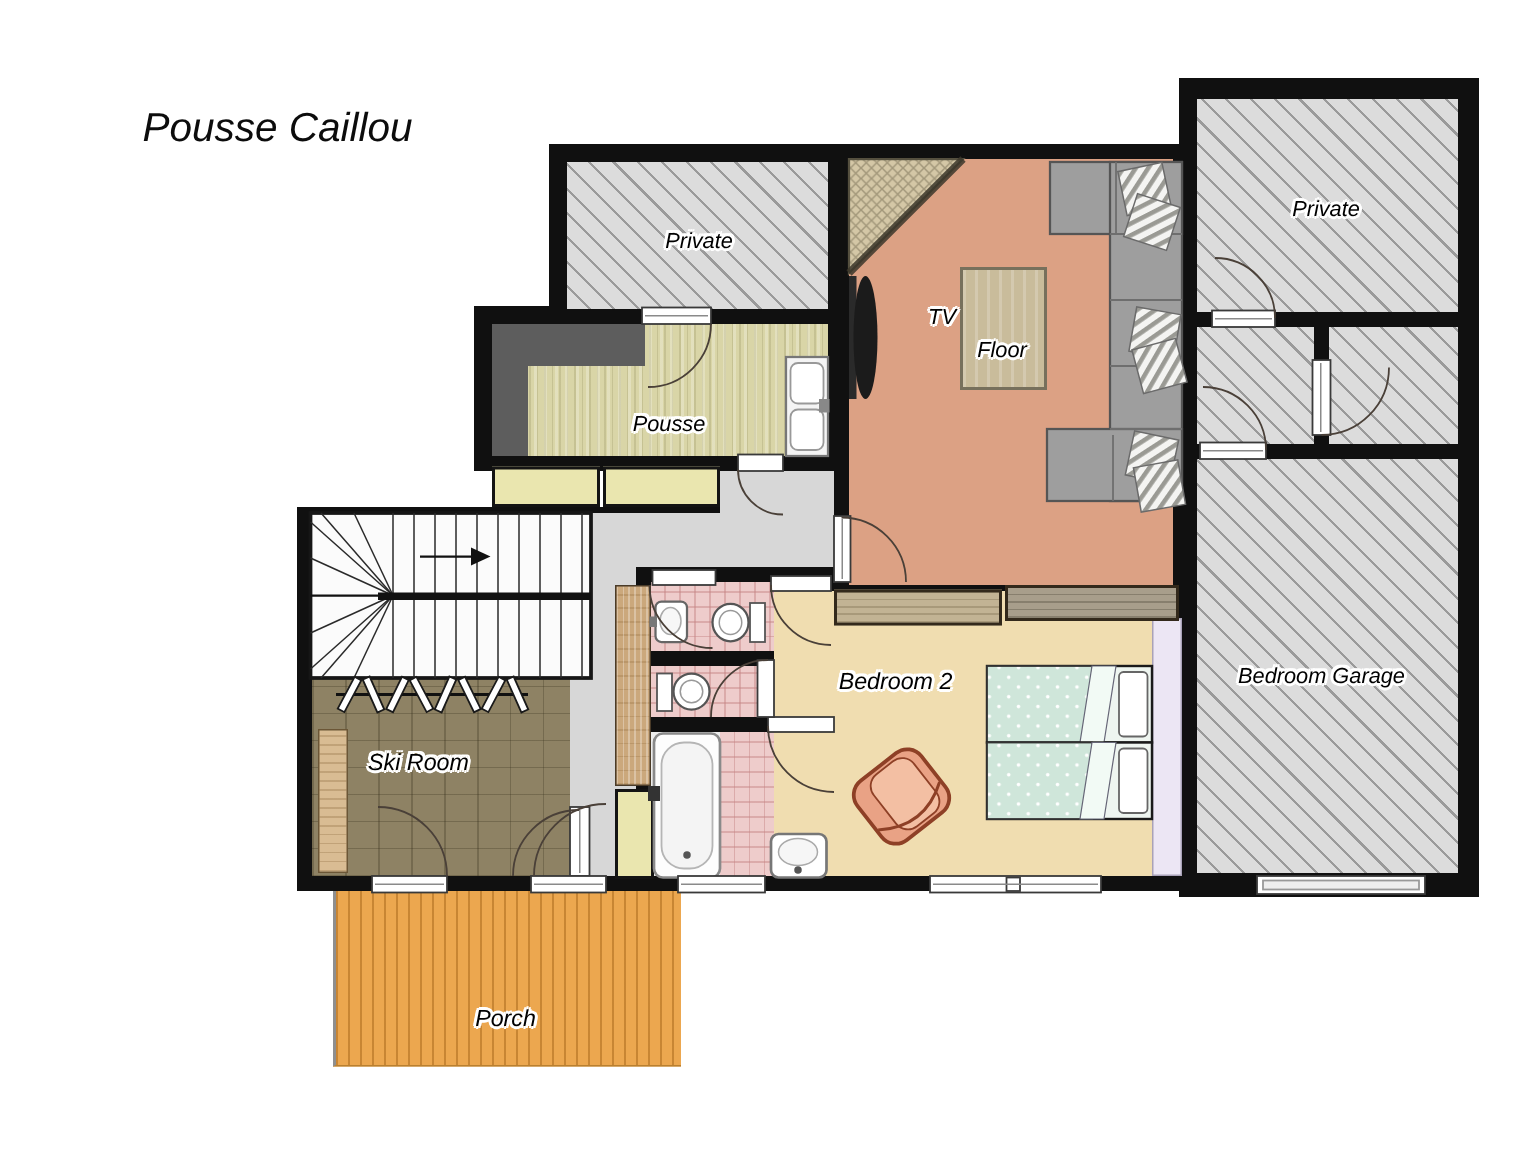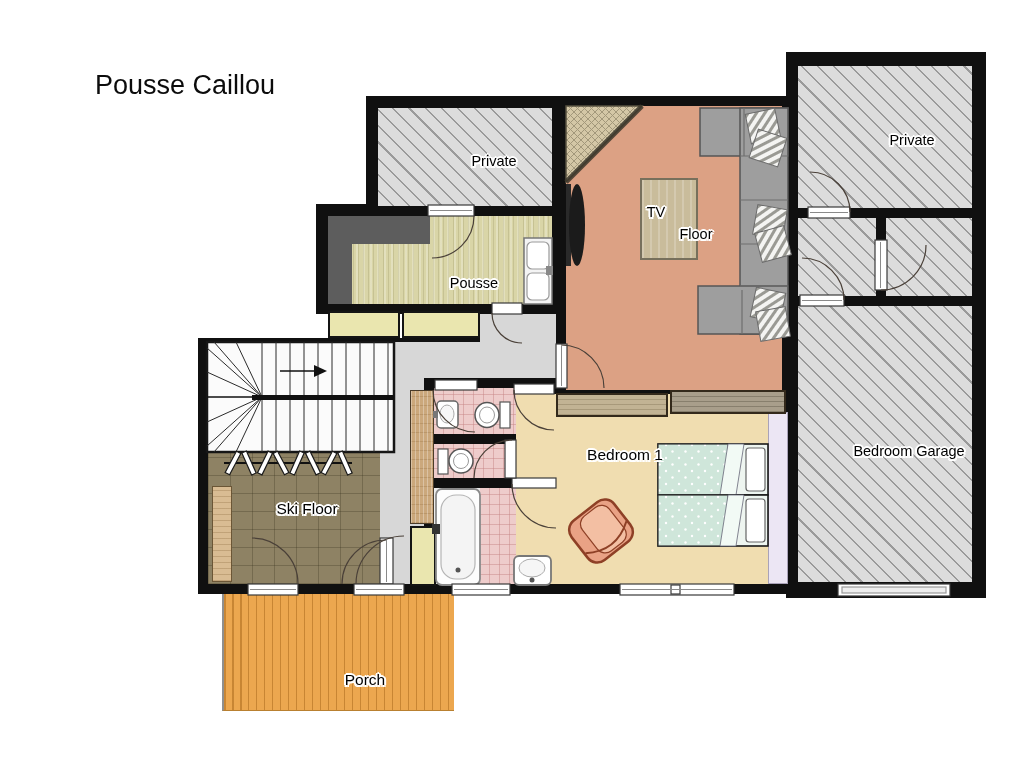--- a/index.html
+++ b/index.html
@@ -1,17 +1,17 @@
 <!DOCTYPE html>
 <html><head>
 <meta charset="utf-8">
 <style>
   html,body { margin:0; padding:0; background:#fff; }
   #plan { position:relative; width:1024px; height:768px; background:#fff;
-          font-family:"Liberation Sans", sans-serif; overflow:hidden; }
+          font-family:"Liberation Sans", sans-serif; overflow:hidden;font-style:italic; }
   .wall { position:absolute; background:#101010; z-index:5; }
   .fill { position:absolute; z-index:10; }
   .hatch { background-color:#dcdcdc;
     background-image: repeating-linear-gradient(45deg,
       rgba(0,0,0,0) 0px, rgba(0,0,0,0) 10px,
       rgba(100,100,100,0.55) 10px, rgba(100,100,100,0.55) 11.5px); }
   .pink { background-color:#eecccb;
     background-image:
       repeating-linear-gradient(0deg, transparent 0 9px, rgba(196,130,130,0.45) 9px 10px),
       repeating-linear-gradient(90deg, transparent 0 9px, rgba(196,130,130,0.45) 9px 10px); }
@@ -46,21 +46,21 @@
   .bench { background-color:#d9bc93;
     background-image: repeating-linear-gradient(0deg, rgba(120,85,40,0.25) 0 1px, transparent 1px 6px);
     border:1px solid #6b5636; box-sizing:border-box; }
   .tubstrip { background:#ededed; }
   .rug { background-color:#c9bc9b;
     background-image: repeating-linear-gradient(90deg, rgba(255,255,255,0.2) 0 2px, transparent 2px 8px);
     border:2px solid #77705c; box-sizing:border-box; z-index:12; }
   .rlabel { position:absolute; transform:translate(-50%,-50%); color:#000;
     font-size:14.5px; white-space:nowrap; z-index:30;
     text-shadow:-1.5px -1.5px 0 #fff, 1.5px -1.5px 0 #fff, -1.5px 1.5px 0 #fff,
-      1.5px 1.5px 0 #fff, 0 -2px 0 #fff, 0 2px 0 #fff, -2px 0 0 #fff, 2px 0 0 #fff;margin-left:28px; }
+      1.5px 1.5px 0 #fff, 0 -2px 0 #fff, 0 2px 0 #fff, -2px 0 0 #fff, 2px 0 0 #fff; }
   .rlabel.big { font-size:15.5px; }
   .title { position:absolute; left:40px; top:64px; width:290px; text-align:center;
     font-size:27px; color:#0c0c0c; line-height:43px; z-index:30; }
   svg.overlay { position:absolute; left:0; top:0; z-index:20; }
 </style>
 </head>
 <body>
 
 <div id="plan">
 
@@ -317,17 +317,17 @@
       <path d="M 881 290 A 45 45 0 0 0 926 245"></path>
     </g>
   </svg>
 
   <div class="rlabel" style="left:466px;top:161px;">Private</div>
   <div class="rlabel" style="left:446px;top:283px;">Pousse</div>
   <div class="rlabel" style="left:628px;top:212px;">TV</div>
   <div class="rlabel" style="left:668px;top:234px;">Floor</div>
   <div class="rlabel" style="left:884px;top:140px;">Private</div>
   <div class="rlabel" style="left:881px;top:451px;">Bedroom Garage</div>
-  <div class="rlabel big" style="left:597px;top:455px;">Bedroom 1</div>
-  <div class="rlabel big" style="left:279px;top:509px;">Ski Floor</div>
+  <div class="rlabel big" style="left:597px;top:455px;">Bedroom 2</div>
+  <div class="rlabel big" style="left:279px;top:509px;">Ski Room</div>
   <div class="rlabel big" style="left:337px;top:680px;">Porch</div>
 
 </div>
 
 </body></html>

